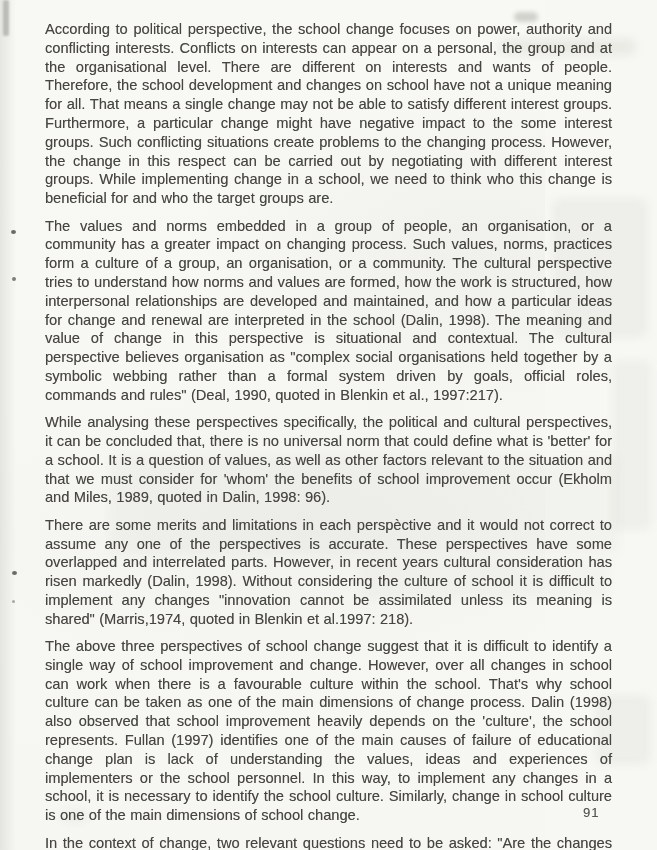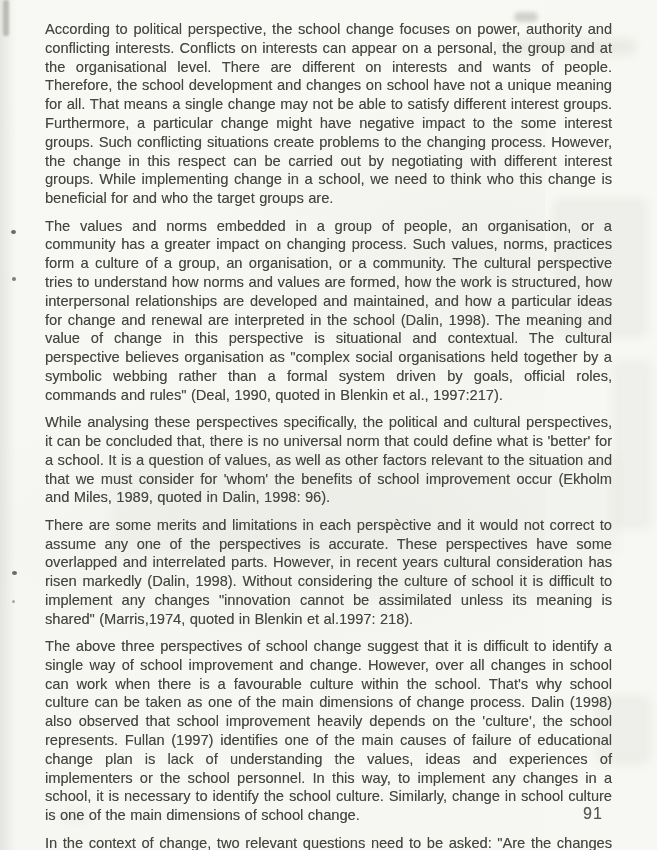--- a/index.html
+++ b/index.html
@@ -48,21 +48,21 @@
   }
   .text-block p {
     margin: 0 0 8.6px 0;
     word-spacing: 0.4px;
   }
   .pagenum {
     position: absolute;
     left: 583px;
     top: 805px;
     color: #55544e;
-    font-size: 16px;
+    font-size: 13px;
     letter-spacing: 1px;
     text-shadow: 0.2px 0.2px 0.3px rgba(80,78,72,0.4);
   }
   .speck {
     position: absolute;
     background: #6b6b65;
     border-radius: 50%;
     filter: blur(0.4px);
   }
   .speck-1 { left: 11px; top: 230px; width: 5px; height: 4px; }

